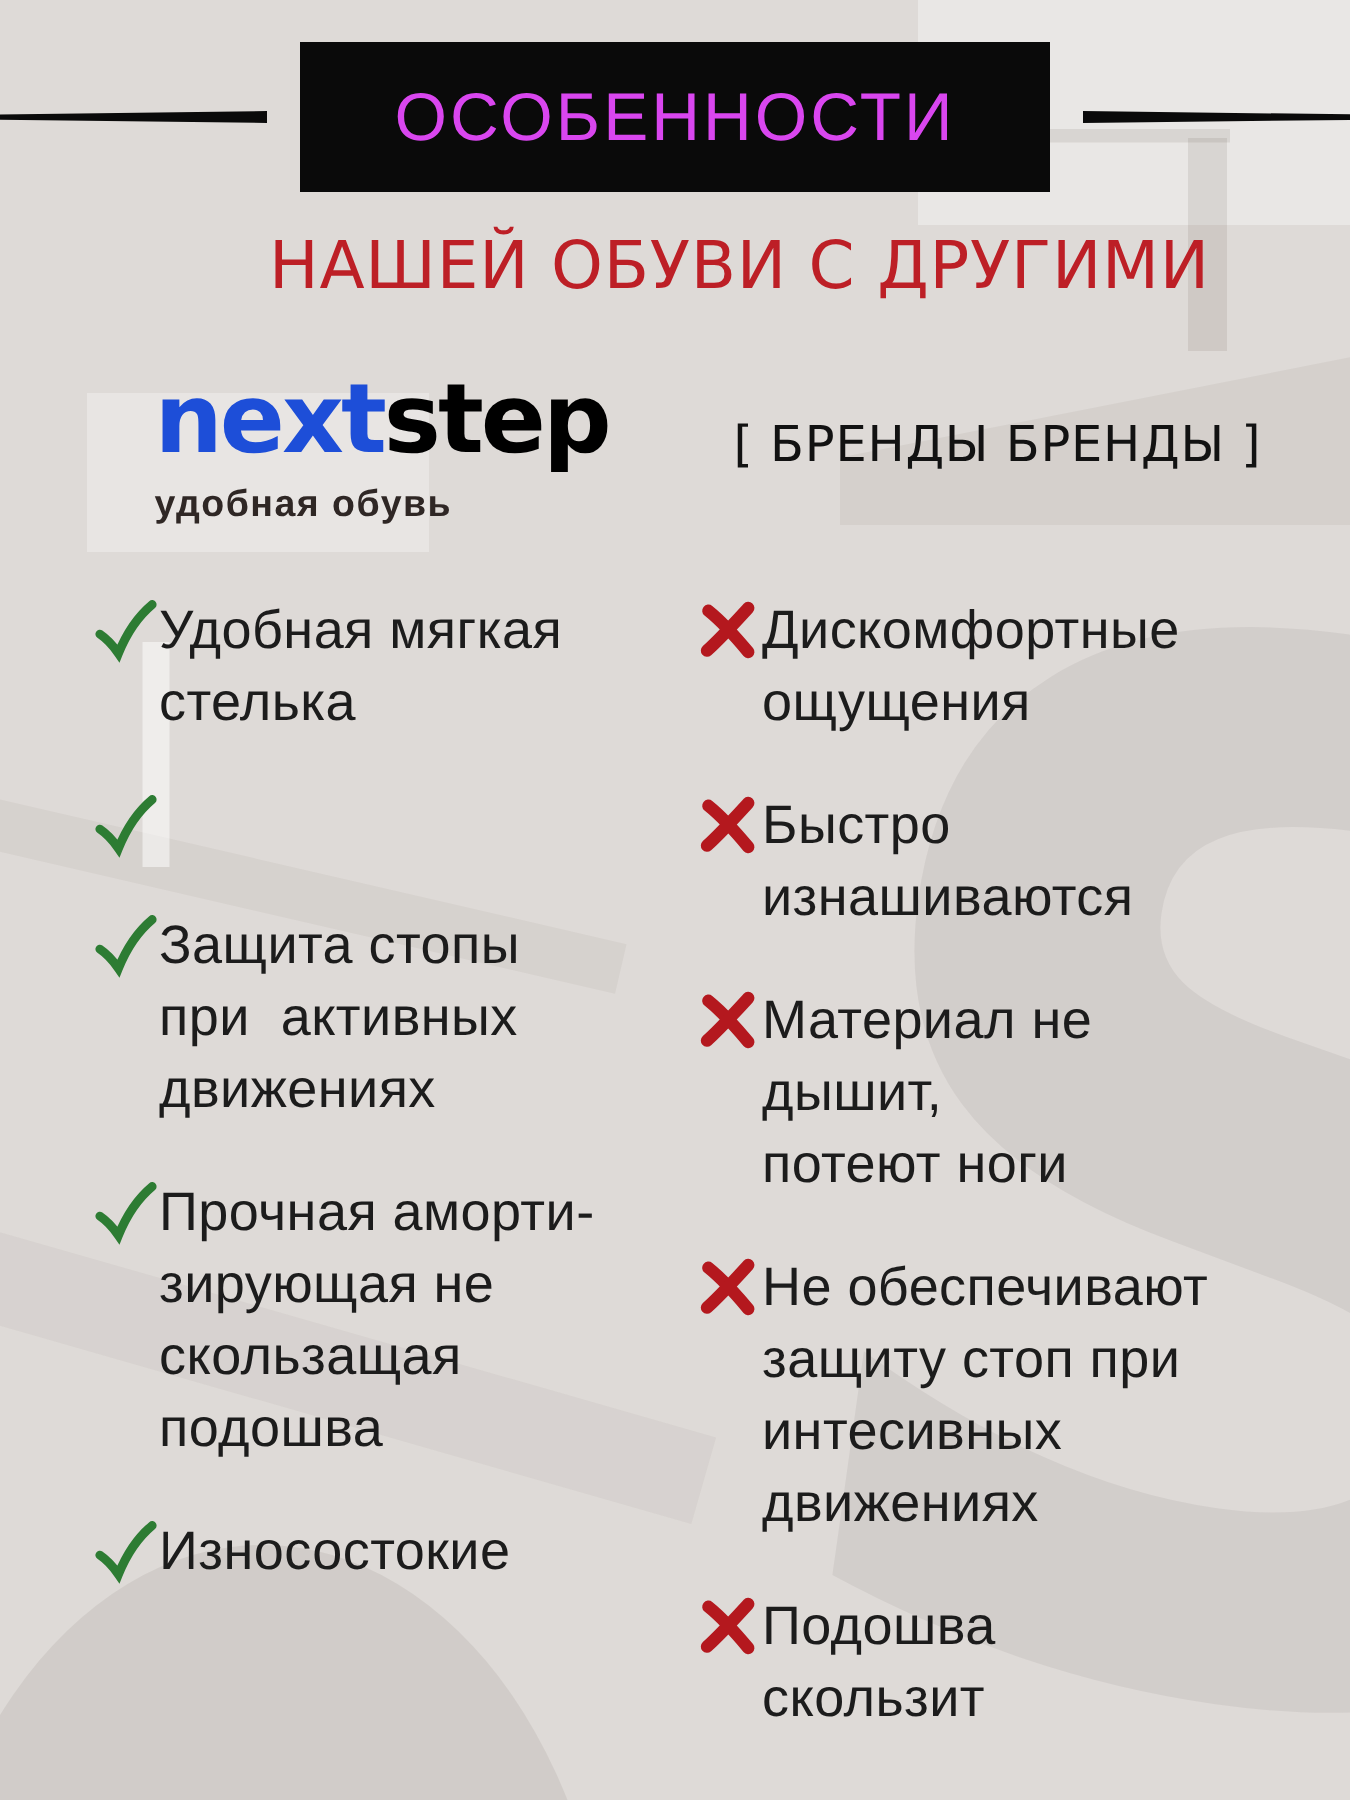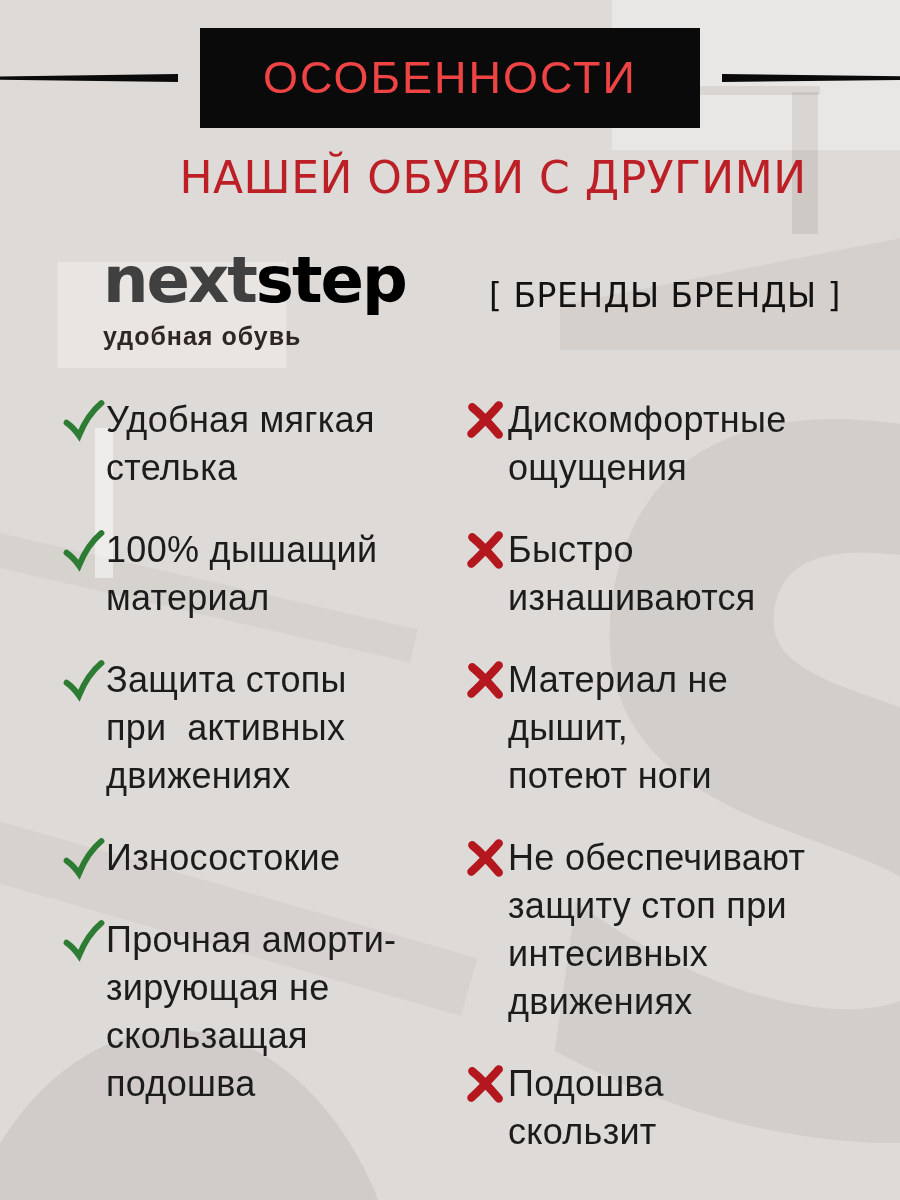--- a/index.html
+++ b/index.html
@@ -31,21 +31,21 @@
 
   
   .rule{position:absolute;z-index:1;background:#0a0a0a;height:8px;top:74px;}
   .rule-left{left:0;width:178px;clip-path:polygon(0 30%,100% 0,100% 100%,0 72%);}
   .rule-right{left:722px;width:178px;clip-path:polygon(0 0,100% 28%,100% 74%,0 100%);}
   .title-box{
     position:absolute;z-index:2;left:200px;top:28px;width:500px;height:100px;
     background:#0a0a0a;display:flex;align-items:center;justify-content:center;
   }
   .title-box .t{
-    color:#ef4444;font-size:45px;letter-spacing:2px;font-weight:400;
+    color:#d946ef;font-size:45px;letter-spacing:2px;font-weight:400;
     font-family:"Liberation Sans",sans-serif;
   }
   .subtitle{
     position:absolute;z-index:1;left:0;top:152px;width:900px;text-align:center;
     font-family:"DejaVu Sans",sans-serif;font-size:44px;font-weight:400;letter-spacing:0.5px;padding-left:43px;
   }
 
   
   .logo{position:absolute;z-index:1;left:103px;top:248px;line-height:1;}
   .logo .wordmark{font-family:"DejaVu Sans",sans-serif;font-weight:700;font-size:64px;letter-spacing:-2px;}
@@ -83,62 +83,60 @@
   <div class="bg-shape panel-logo"></div>
 
   <div class="rule rule-left"></div>
   <div class="rule rule-right"></div>
   <div class="title-box">
     <span class="t">ОСОБЕННОСТИ</span>
   </div>
   <div class="subtitle" style="color: rgb(189, 31, 38);">НАШЕЙ ОБУВИ С ДРУГИМИ</div>
 
   <div class="logo">
-    <div class="wordmark"><span style="color: #404040;">next</span><span style="color: #000000;">step</span></div>
+    <div class="wordmark"><span style="color: #1d4ed8;">next</span><span style="color: #000000;">step</span></div>
     <div class="tagline">удобная обувь</div>
   </div>
   <div class="brands-header">[ БРЕНДЫ БРЕНДЫ ]</div>
 
   <div class="col col-ours">
     <div class="item">
       <svg class="ic" viewBox="0 0 48 48">
           <path d="M5 27 C11 31 15 36 18.5 41 C25 25 34 13 43 5.5" fill="none" stroke-width="6.5" stroke-linecap="round" stroke="#2d7c33"></path>
         </svg>
       <span class="txt">Удобная мягкая
 стелька</span>
     </div>
     <div class="item">
       <svg class="ic" viewBox="0 0 48 48">
           <path d="M5 27 C11 31 15 36 18.5 41 C25 25 34 13 43 5.5" fill="none" stroke-width="6.5" stroke-linecap="round" stroke="#2d7c33"></path>
         </svg>
-      <span class="txt">100% дышащий
-материал</span>
     </div>
     <div class="item">
       <svg class="ic" viewBox="0 0 48 48">
           <path d="M5 27 C11 31 15 36 18.5 41 C25 25 34 13 43 5.5" fill="none" stroke-width="6.5" stroke-linecap="round" stroke="#2d7c33"></path>
         </svg>
       <span class="txt">Защита стопы
 при  активных
 движениях</span>
     </div>
     <div class="item">
       <svg class="ic" viewBox="0 0 48 48">
           <path d="M5 27 C11 31 15 36 18.5 41 C25 25 34 13 43 5.5" fill="none" stroke-width="6.5" stroke-linecap="round" stroke="#2d7c33"></path>
         </svg>
-      <span class="txt">Износостокие</span>
+      <span class="txt">Прочная аморти-
+зирующая не
+скользащая
+подошва</span>
     </div>
     <div class="item">
       <svg class="ic" viewBox="0 0 48 48">
           <path d="M5 27 C11 31 15 36 18.5 41 C25 25 34 13 43 5.5" fill="none" stroke-width="6.5" stroke-linecap="round" stroke="#2d7c33"></path>
         </svg>
-      <span class="txt">Прочная аморти-
-зирующая не
-скользащая
-подошва</span>
+      <span class="txt">Износостокие</span>
     </div>
   </div>
 
   <div class="col col-others">
     <div class="item">
       <svg class="ic" viewBox="0 0 48 48">
           <g fill="none" stroke-width="9" stroke-linecap="round" stroke="#b4181e">
         <path d="M9 10 C19 18 28 28 38 40"></path>
             <path d="M38 8 C27 20 18 30 8 39"></path>
           </g>

